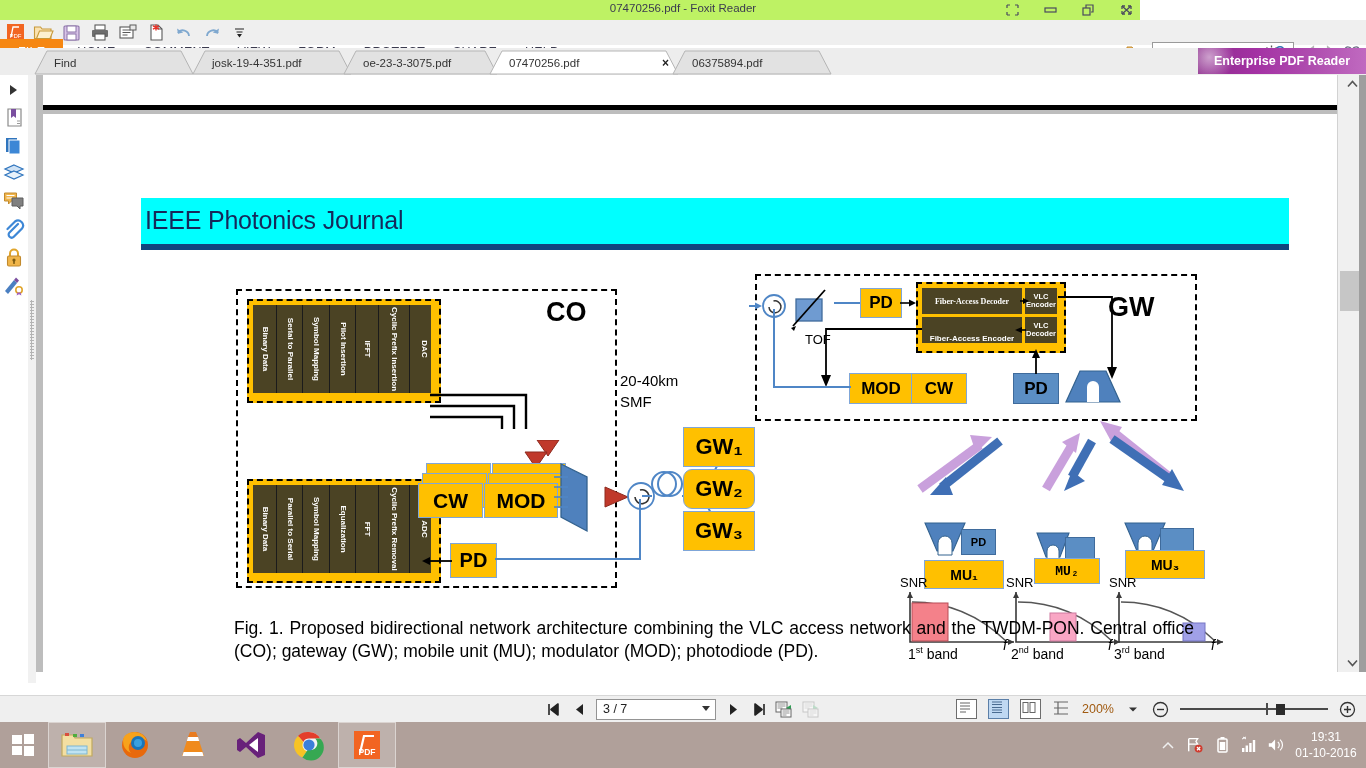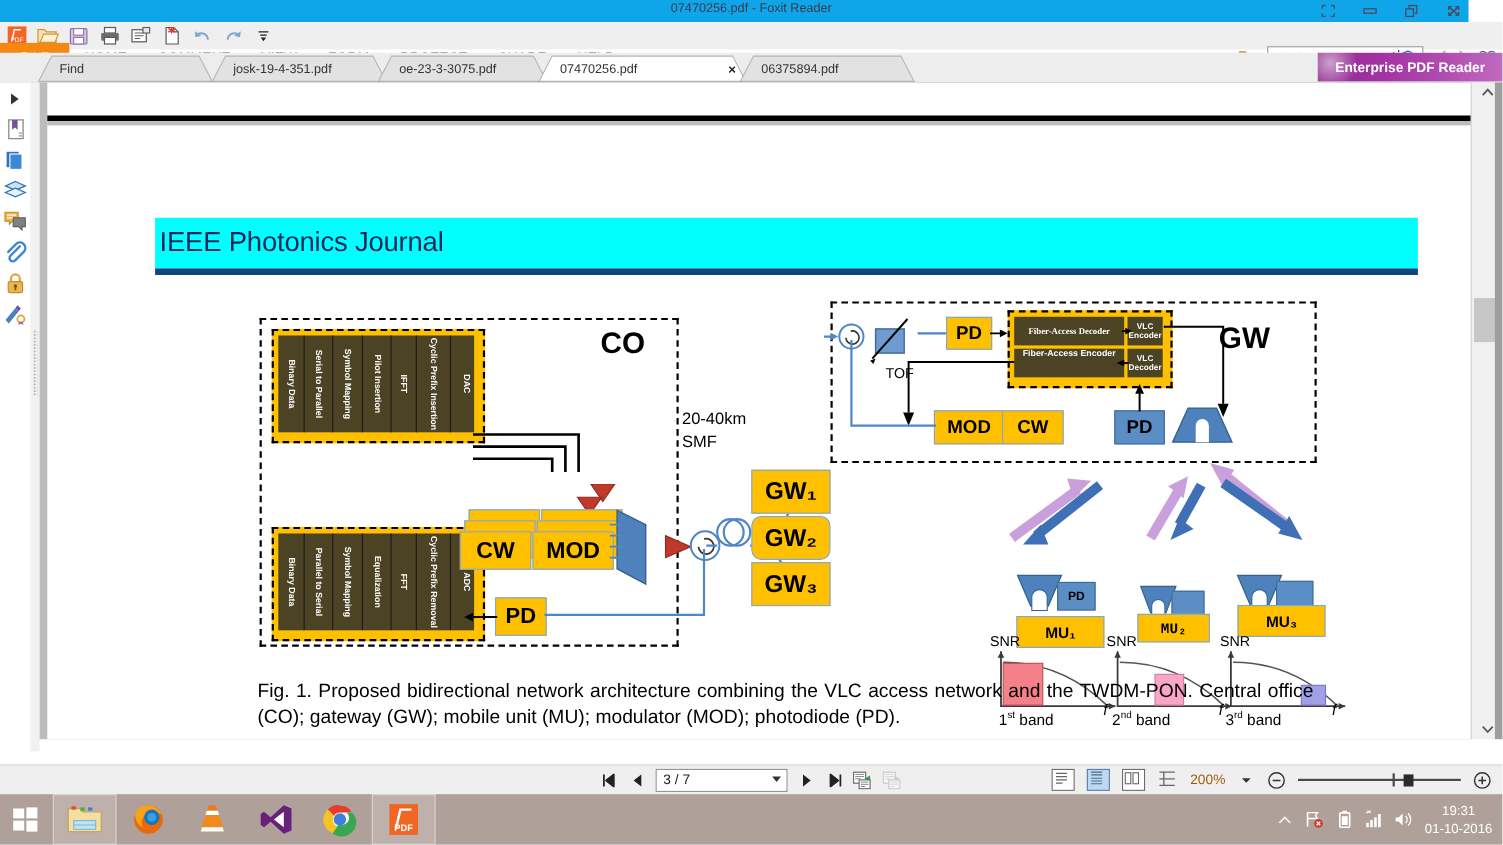--- a/index.html
+++ b/index.html
@@ -5,21 +5,21 @@
   html,body{margin:0;padding:0;}
   body{
     width:1366px;height:768px;overflow:hidden;
     font-family:"Liberation Sans", sans-serif;
     background:#ffffff;
     -webkit-font-smoothing:antialiased;
   }
   .app{position:relative;width:1366px;height:768px;}
 
   
-  .titlebar{position:absolute;left:0;top:0;width:1335px;height:20px;background:#0ea5e9;}
+  .titlebar{position:absolute;left:0;top:0;width:1140px;height:20px;background:#bef264;}
   .titlebar .title{
     position:absolute;left:0;top:2px;width:1366px;text-align:center;
     font-size:11.5px;color:#3b3b4f;
   }
   .winbtns{position:absolute;right:4px;top:0px;display:flex;gap:18px;align-items:center;height:20px;}
   .winbtn{width:20px;height:16px;display:flex;align-items:center;justify-content:center;color:#4a4a5e;font-size:12px;line-height:1;}
   .winbtn svg{display:block;}
 
   
   .qat{position:absolute;left:0;top:20px;width:1366px;height:25px;background:#efefef;}
@@ -581,21 +581,21 @@
             <path d="M16 7 L9 3.5 L9 10.5 z" fill="#000"></path>
         </svg>
 
         <div class="gold-dash" style="left:880px;top:207px;width:146px;height:67px;"></div>
         <div class="darkrow" style="left:886px;top:213px;width:100px;height:26px;font-family:Liberation Serif, serif;">
           <div class="darkcell" style="width:100px;display:flex;align-items:center;justify-content:center;">
             <span style="color:#fff;font-size:8px;font-weight:700;">Fiber-Access Decoder</span>
           </div>
         </div>
         <div class="darkrow" style="left:886px;top:242px;width:100px;height:26px;">
-          <div class="darkcell" style="width:100px;display:flex;align-items:flex-start;justify-content:center;">
+          <div class="darkcell" style="width:100px;display:flex;align-items:flex-end;justify-content:center;">
             <span style="color:#fff;font-size:8px;font-weight:700;">Fiber-Access Encoder</span>
           </div>
         </div>
         <div class="darkrow" style="left:989px;top:213px;width:32px;height:26px;flex-direction:column;align-items:center;justify-content:center;">
           <span style="color:#fff;font-size:7.5px;font-weight:700;line-height:1.1;">VLC</span>
           <span style="color:#fff;font-size:7.5px;font-weight:700;line-height:1.1;">Encoder</span>
         </div>
         <div class="darkrow" style="left:989px;top:242px;width:32px;height:26px;flex-direction:column;align-items:center;justify-content:center;">
           <span style="color:#fff;font-size:7.5px;font-weight:700;line-height:1.1;">VLC</span>
           <span style="color:#fff;font-size:7.5px;font-weight:700;line-height:1.1;">Decoder</span>

